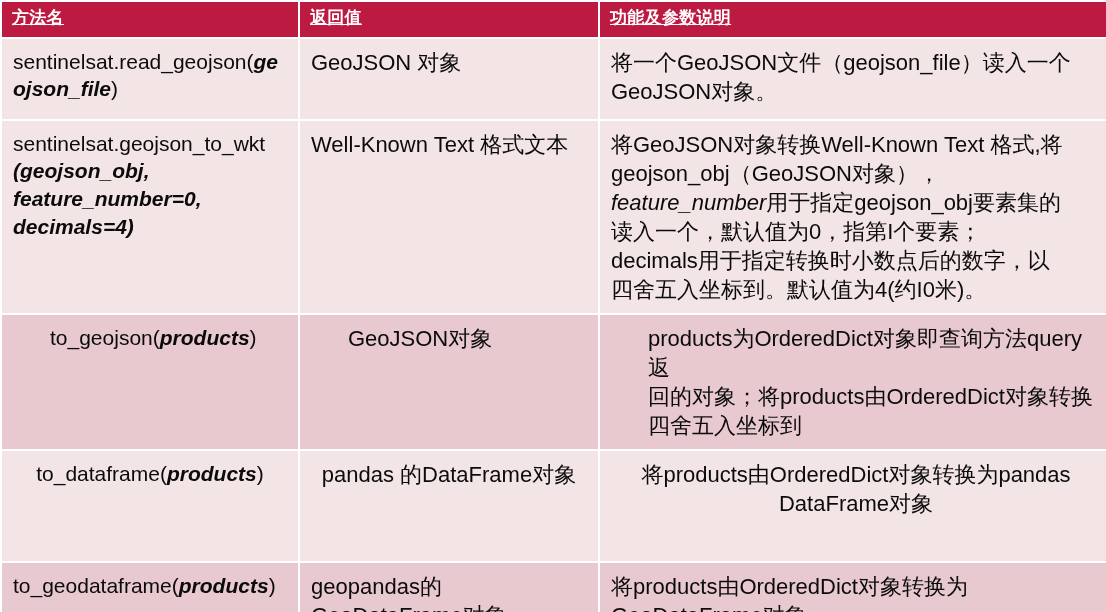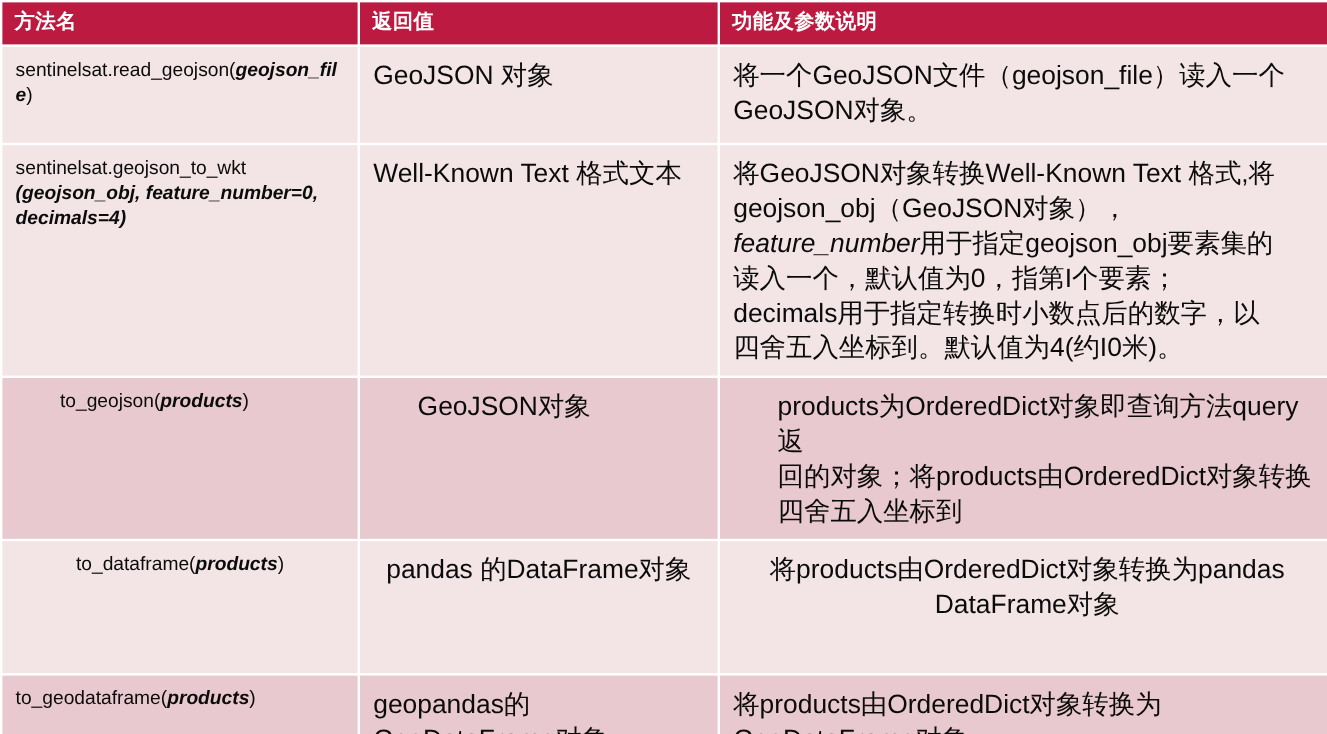--- a/index.html
+++ b/index.html
@@ -33,20 +33,21 @@
   thead th {
     background: #bd1a41;
     color: #ffffff;
     text-align: left;
     font-weight: bold;
     font-size: 17px;
     padding: 7px 10px 9px 10px;
     vertical-align: middle;
     letter-spacing: 0.3px;
     line-height: 1.1;
+    text-decoration: underline;
   }
   tbody td {
     vertical-align: top;
     padding: 9px 11px 9px 11px;
     font-size: 22px;
     line-height: 1.32;
     color: #0b0b0b;
     word-wrap: break-word;
     overflow-wrap: break-word;
   }
@@ -54,21 +55,21 @@
   tbody tr.shade-b td { background: #e8c9cf; }
 
   tbody tr.r1 td { height: 62px; }
   tbody tr.r2 td { height: 170px; }
   tbody tr.r3 td { height: 110px; padding-left: 48px; }
   tbody tr.r4 td { height: 92px; text-align: center; }
   tbody tr.r5 td { height: 90px; }
 
   .mono-name {
     font-family: "Liberation Sans", "DejaVu Sans", sans-serif;
-    font-size: 16px;
+    font-size: 21px;
   }
   .arg {
     font-weight: bold;
     font-style: italic;
   }
   .bold-arg {
     font-weight: normal;
     font-style: italic;
   }
   .cell-text { display: block; }

